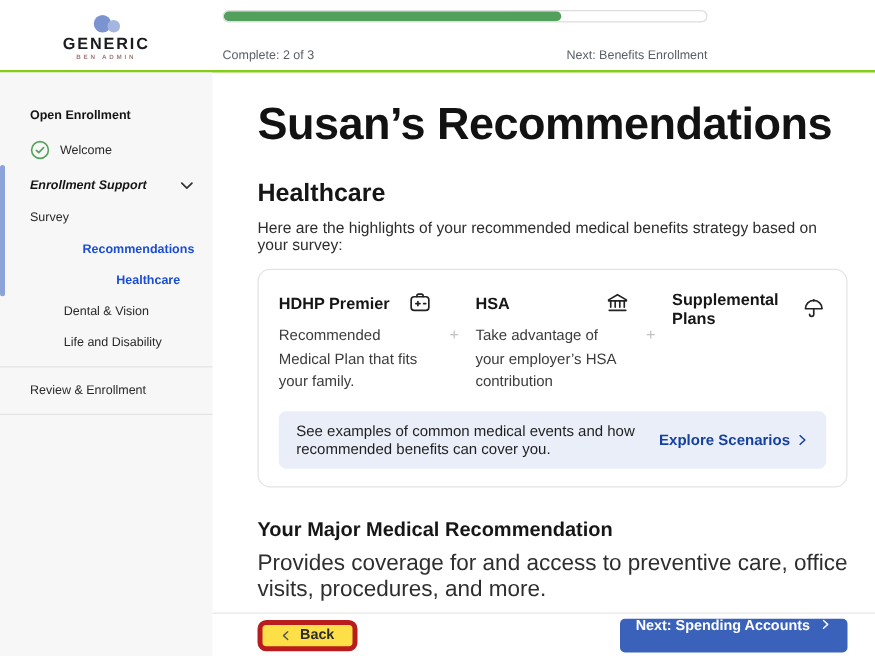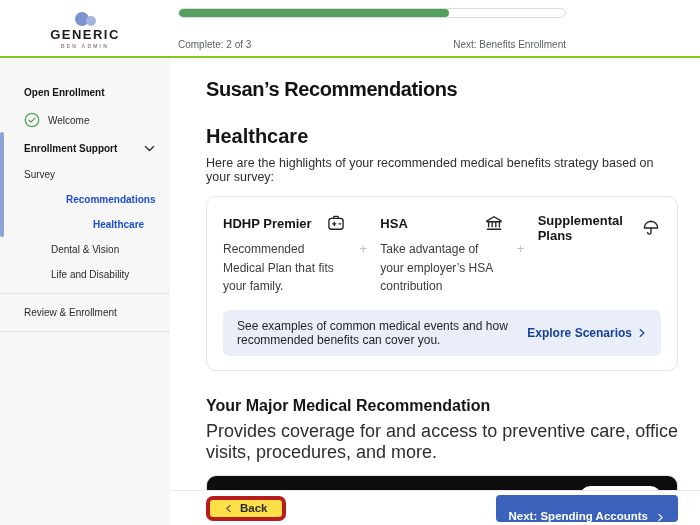--- a/index.html
+++ b/index.html
@@ -26,26 +26,26 @@
   
   .layout{flex:1;display:flex;min-height:0;}
   .sidebar{width:170px;flex:0 0 170px;background:#f7f7f7;position:relative;padding-top:22px;font-size:10px;}
   .accent-bar{position:absolute;left:0;top:74px;width:4px;height:105px;background:var(--periwinkle);border-radius:2px;}
   .side-row{display:flex;align-items:center;padding:7px 14px 7px 24px;color:#2a2a2a;cursor:default;}
   .side-row.bold{font-weight:700;color:#141414;}
   .side-row.lvl2{}
   .side-row.lvl3{padding-left:51px;}
   .side-row.active{color:var(--link-blue);font-weight:700;margin-left:42px;}
   .side-row .check{display:inline-flex;margin-right:8px;line-height:0;}
-  .side-row.expand{justify-content:space-between;}
+  .side-row.expand{justify-content:space-between;font-style:italic;}
   .side-divider{border-top:1px solid #e3e3e3;margin:6px 0;}
 
   
   .main{flex:1;position:relative;overflow:hidden;padding:20px 22px 0 36px;}
-  h1{font-size:20px;font-weight:800;letter-spacing:-0.4px;color:#121212;}
+  h1{font-size:36px;font-weight:800;letter-spacing:-0.4px;color:#121212;}
   h2{font-size:20px;font-weight:800;margin-top:24px;}
   .intro{font-size:12.5px;color:#2e2e2e;margin-top:8px;}
   h3{font-size:16px;font-weight:800;margin-top:26px;}
   .sub{font-size:18px;color:#2e2e2e;margin-top:6px;}
 
   .highlights-card{border:1px solid var(--border);border-radius:10px;margin-top:12px;padding:16px 16px 14px;}
   .hl-row{display:flex;align-items:flex-start;}
   .hl-col{flex:1;min-width:0;}
   .hl-head{display:flex;justify-content:space-between;align-items:center;}
   .hl-title{font-size:13px;font-weight:700;}
@@ -59,21 +59,21 @@
   .plan-card{border:1px solid var(--border);border-radius:10px;margin-top:12px;overflow:hidden;}
   .plan-head{background:#0d0d0d;height:42px;display:flex;align-items:center;padding:0 16px;}
   .ring{width:10px;height:10px;border:5px solid #fff;border-radius:50%;background:#0d0d0d;}
   .plan-name{color:#fff;font-size:15px;font-weight:800;margin-left:12px;flex:1;}
   .plan-badge{background:#fff;color:#111;font-size:10px;font-weight:800;border-radius:999px;padding:5px 11px;}
   .plan-body{background:#fff;padding:15px 18px 26px;}
 
   
   .footer{position:absolute;left:0;right:0;bottom:0;height:35px;background:#fff;border-top:1px solid #e8e8e8;display:flex;align-items:center;justify-content:space-between;padding:0 22px 0 36px;}
   .btn-back{display:inline-flex;align-items:center;gap:7px;border:4px solid #b91c1c;border-radius:7px;background:#fde047;height:25px;padding:0 14px;font-size:11.5px;font-weight:700;color:#2c2c2c;cursor:pointer;font-family:inherit;}
-  .btn-next{display:inline-flex;align-items:flex-end;gap:8px;border:none;border-radius:4px;background:var(--btn-blue);height:27px;padding:0 13px;font-size:11.5px;font-weight:700;color:#fff;cursor:pointer;font-family:inherit;}
+  .btn-next{display:inline-flex;align-items:flex-start;gap:8px;border:none;border-radius:4px;background:var(--btn-blue);height:27px;padding:0 13px;font-size:11.5px;font-weight:700;color:#fff;cursor:pointer;font-family:inherit;}
   .chev{line-height:0;display:inline-flex;}
 </style>
 </head>
 <body>
 
 <div class="app">
 
   <header class="topbar">
     <div class="logo">
       <span class="cloud">

